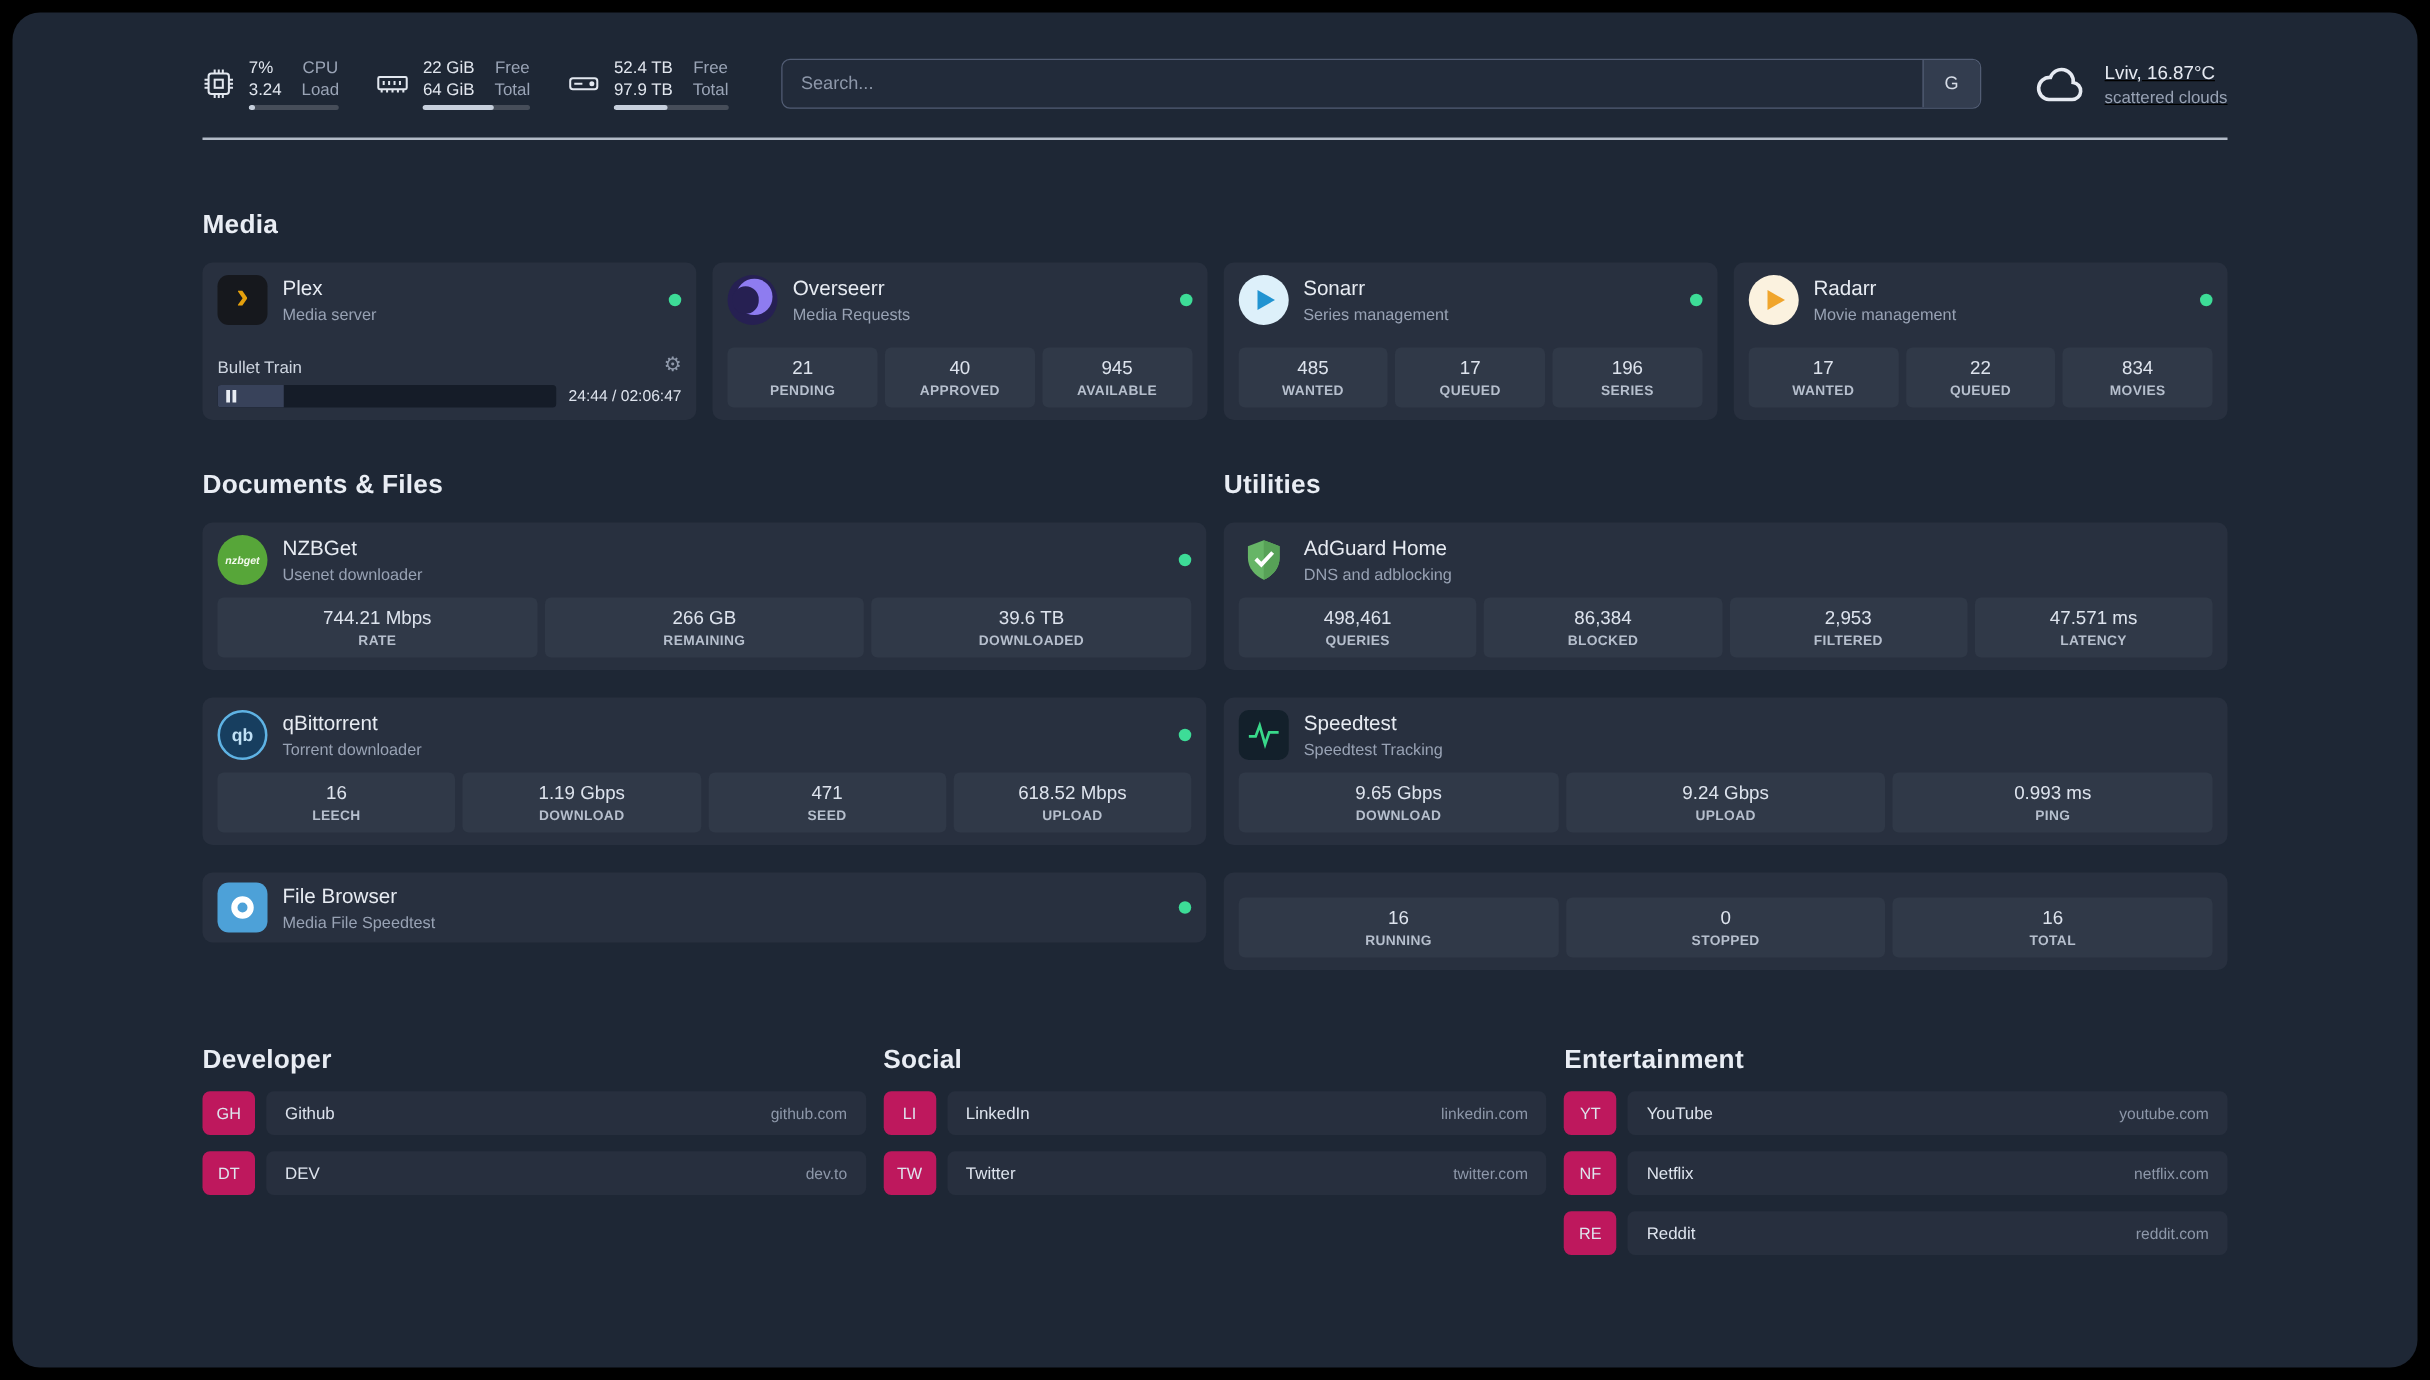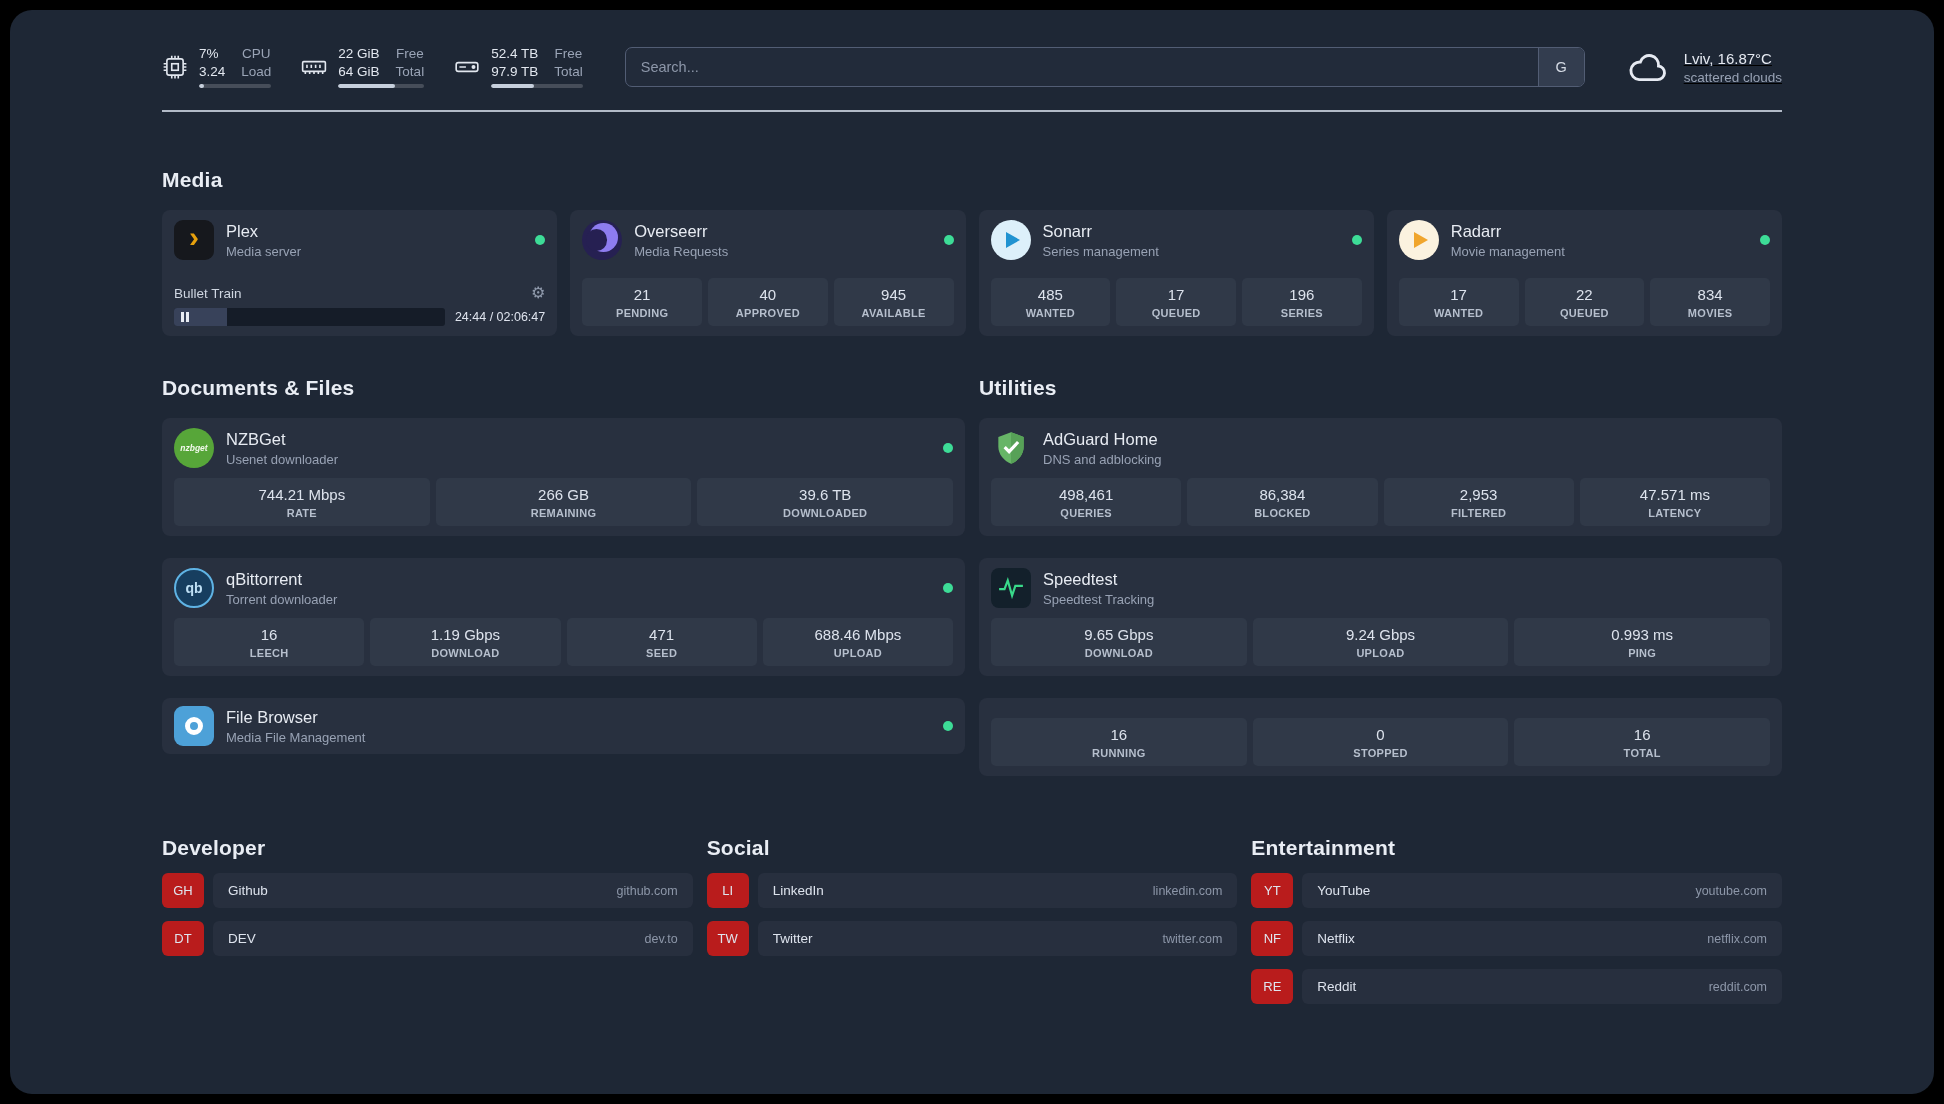--- a/index.html
+++ b/index.html
@@ -62,21 +62,21 @@
   .player-gear { margin-left:auto; color:#8f99ab; font-size:16px; cursor:pointer; line-height:1; }
   .player-row2 { display:flex; align-items:center; gap:10px; margin-top:7px; }
   .player-bar { flex:1; height:18px; background:#151c28; border-radius:3px; position:relative; overflow:hidden; cursor:pointer; }
   .player-fill { position:absolute; left:0; top:0; bottom:0; background:#38425a; }
   .pause-icon { position:absolute; left:7px; top:4px; width:8px; height:10px; border-left:3px solid #e8ecf3; border-right:3px solid #e8ecf3; }
   .player-time { font-size:12.5px; color:#dfe4ee; white-space:nowrap; }
 
   
   .bookmarks { display:grid; grid-template-columns:repeat(3,1fr); gap:14px; margin-top:60px; padding-bottom:44px; align-items:start; }
   .bm-item { display:flex; align-items:center; gap:9px; margin-top:13px; }
-  .bm-abbr { width:42px; height:35px; background:#b91c1c; border-radius:6px; display:flex; align-items:center; justify-content:center; color:#dfe5ee; font-size:13px; flex:0 0 42px; }
+  .bm-abbr { width:42px; height:35px; background:#be185d; border-radius:6px; display:flex; align-items:center; justify-content:center; color:#dfe5ee; font-size:13px; flex:0 0 42px; }
   .bm-pill { flex:1; height:35px; background:#272f3e; border-radius:6px; display:flex; align-items:center; padding:0 15px; cursor:pointer; }
   .bm-name { font-size:13.5px; color:#dde3ed; }
   .bm-url { margin-left:auto; font-size:12.5px; color:#8d97a9; }
 
   
   .icon-plex { background:#16181d; border-radius:9px; }
   .plex-chevron { color:#e5a00d; font-size:30px; font-weight:700; line-height:1; margin-top:-6px; }
 
   .icon-overseerr { border-radius:50%; background:#262052; position:relative; overflow:hidden; }
   .icon-overseerr::before { content:""; position:absolute; width:72%; height:72%; border-radius:50%; background:#8e7cf0; top:7%; left:18%; }
@@ -365,34 +365,34 @@
               </div>
               <div class="stat">
                 <div class="stat-value">1.19 Gbps</div>
                 <div class="stat-label">DOWNLOAD</div>
               </div>
               <div class="stat">
                 <div class="stat-value">471</div>
                 <div class="stat-label">SEED</div>
               </div>
               <div class="stat">
-                <div class="stat-value">688.46 Mbps</div>
+                <div class="stat-value">618.52 Mbps</div>
                 <div class="stat-label">UPLOAD</div>
               </div>
             </div>
           </div>
 
           <div class="card compact">
             <div class="card-header">
               <span class="svc-icon icon-filebrowser">
                   <span class="ring"></span>
                 </span>
               <div>
                 <div class="svc-name">File Browser</div>
-                <div class="svc-desc">Media File Management</div>
+                <div class="svc-desc">Media File Speedtest</div>
               </div>
               <span class="status-dot"></span>
             </div>
           </div>
         </div>
       </section>
 
       <section>
         <h2 class="section-title">Utilities</h2>
         <div class="col-cards">

